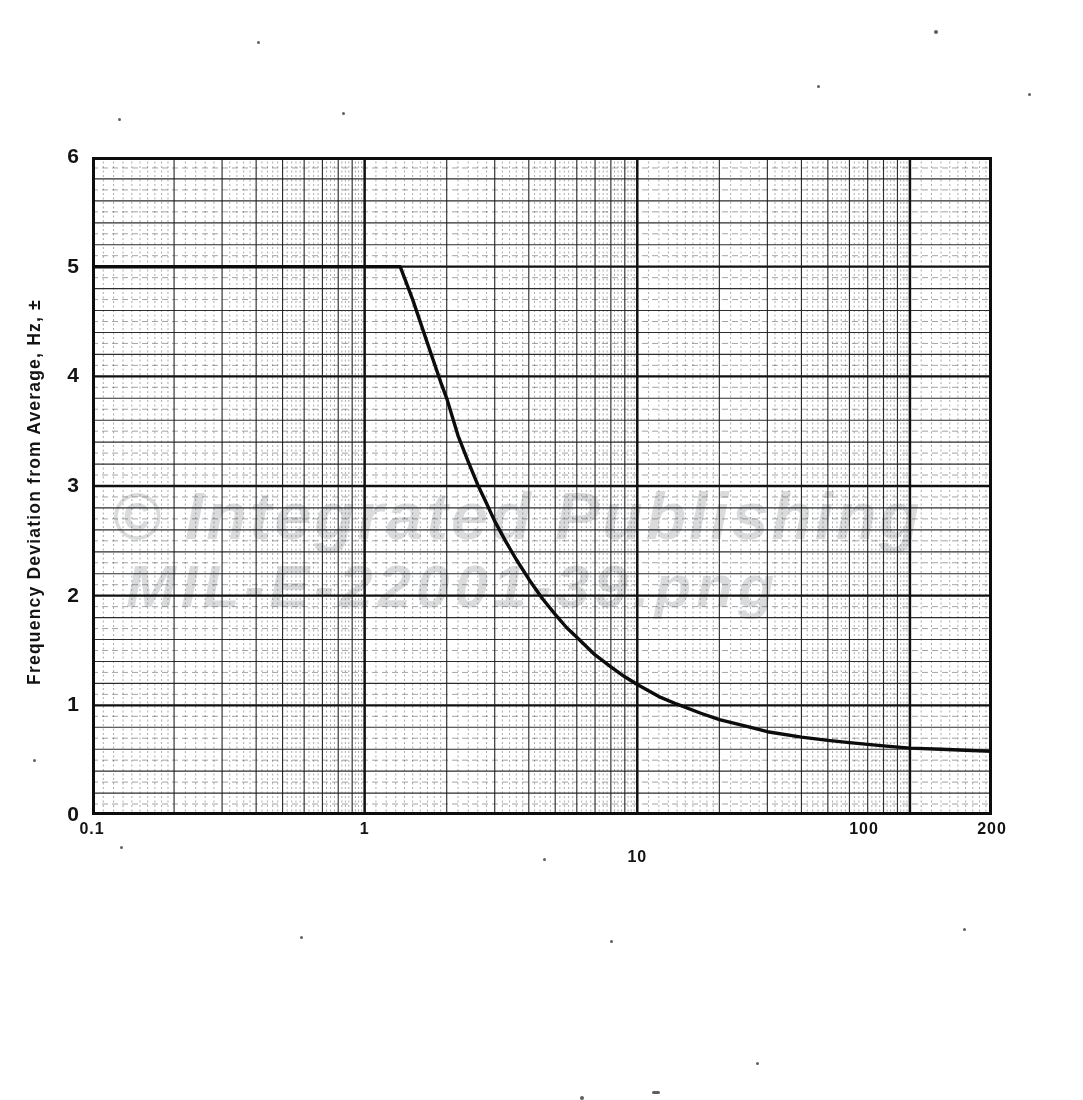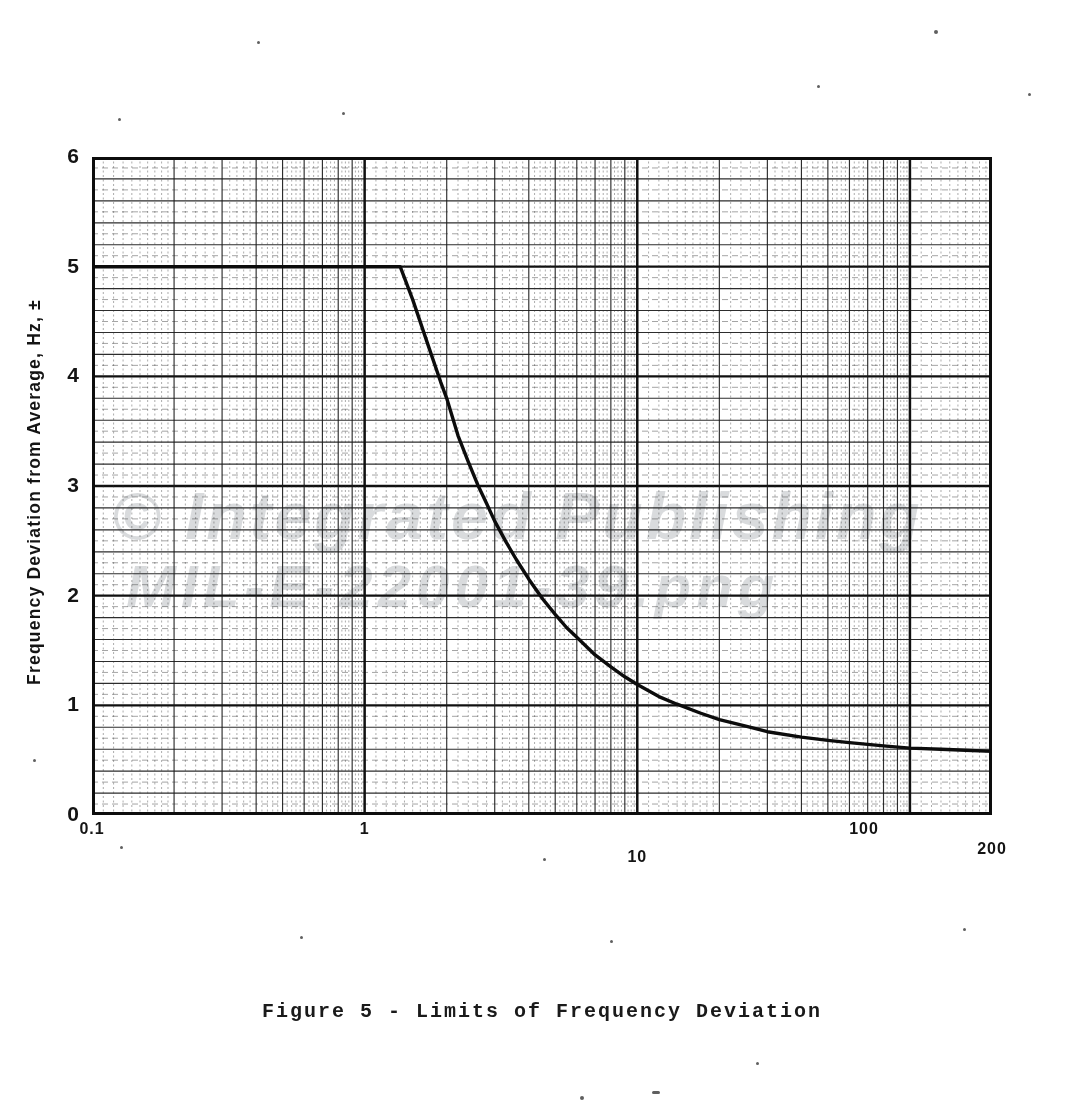--- a/index.html
+++ b/index.html
@@ -258,26 +258,25 @@
       <span class="ytick" style="top: 473px;">3</span>
       <span class="ytick" style="top: 363.333px;">4</span>
       <span class="ytick" style="top: 253.667px;">5</span>
       <span class="ytick" style="top: 144px;">6</span>
     </div>
   <div id="x-ticks">
       <span class="xtick" style="left: 52px;">0.1</span>
       <span class="xtick" style="left: 324.642px;">1</span>
       <span class="xtick" style="left: 597.284px; margin-top: 28px;">10</span>
       <span class="xtick" style="left: 824px;">100</span>
-      <span class="xtick" style="left: 952px; margin-top: 20px;">200</span>
+      <span class="xtick" style="left: 952px;">200</span>
     </div>
 
   <div class="y-title">Frequency Deviation from Average, Hz, ±</div>
 
-  <div class="caption">Figure 5 - Limits of Frequency Deviation</div>
 
   <div class="speck" style="left:934px;top:30px;width:4px;height:4px;"></div>
   <div class="speck" style="left:257px;top:41px;width:3px;height:3px;"></div>
   <div class="speck" style="left:817px;top:85px;width:3px;height:3px;"></div>
   <div class="speck" style="left:1028px;top:93px;width:3px;height:3px;"></div>
   <div class="speck" style="left:342px;top:112px;width:3px;height:3px;"></div>
   <div class="speck" style="left:120px;top:846px;width:3px;height:3px;"></div>
   <div class="speck" style="left:543px;top:858px;width:3px;height:3px;"></div>
   <div class="speck" style="left:756px;top:1062px;width:3px;height:3px;"></div>
   <div class="speck" style="left:580px;top:1096px;width:4px;height:4px;"></div>

